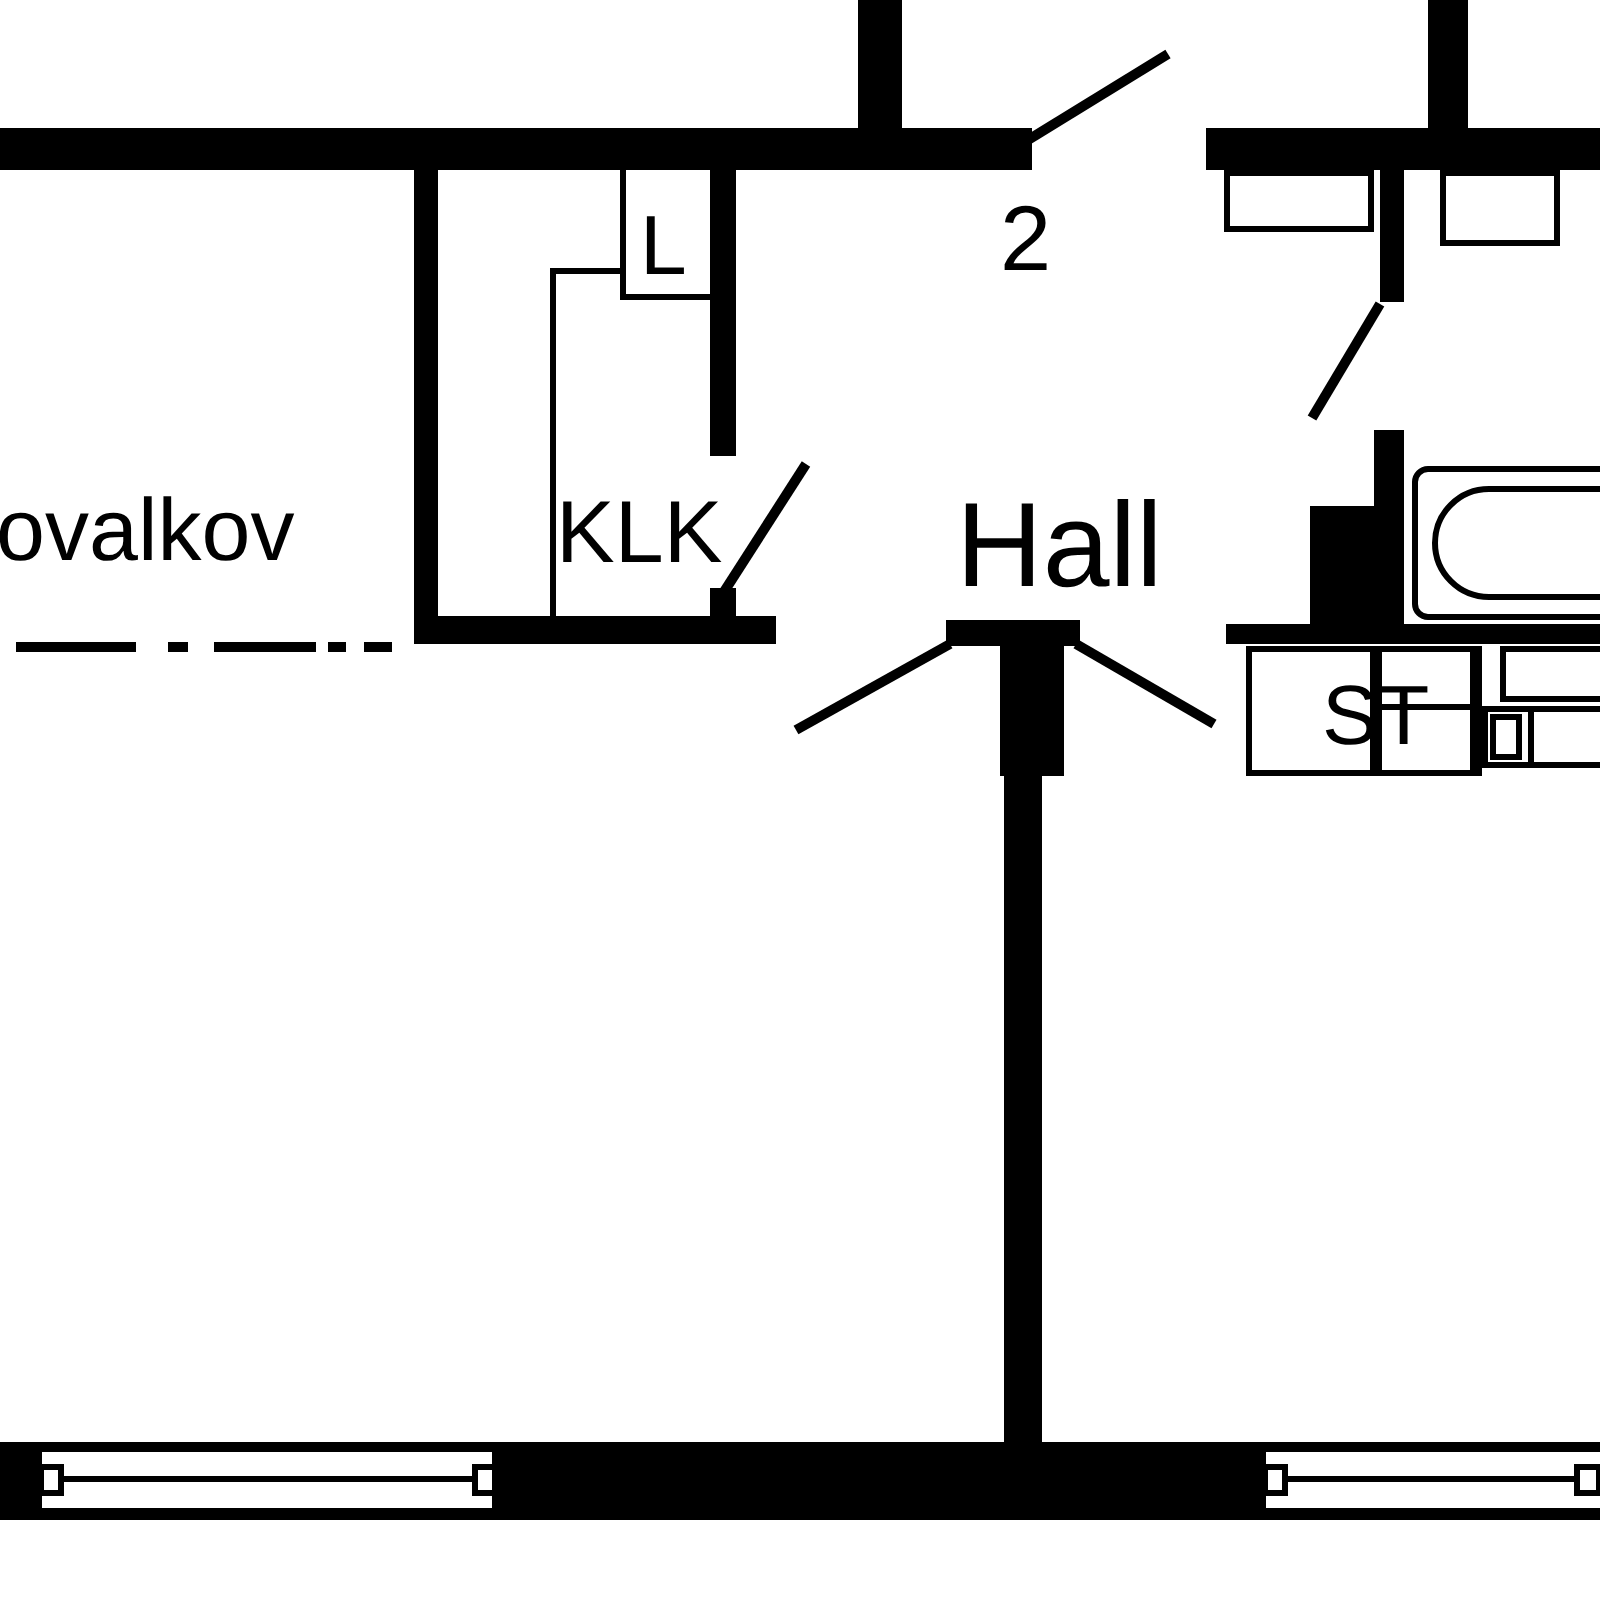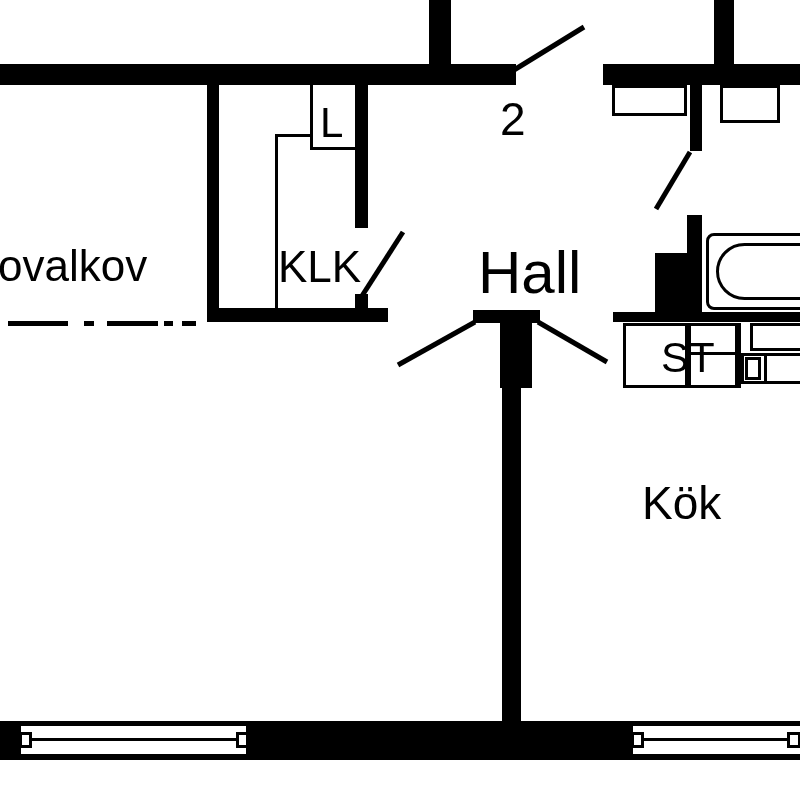--- a/index.html
+++ b/index.html
@@ -87,15 +87,14 @@
     <line x1="538" y1="322" x2="607" y2="362" stroke="#000" stroke-width="5"></line>
     <line x1="690" y1="152" x2="656" y2="209" stroke="#000" stroke-width="5"></line>
   </svg>
 
   <div class="lbl" style="left:-2px;top:244px;font-size:44px;">ovalkov</div>
   <div class="lbl" style="left:278px;top:245px;font-size:44px;">KLK</div>
   <div class="lbl" style="left:320px;top:102px;font-size:42px;">L</div>
   <div class="lbl" style="left:500px;top:96px;font-size:46px;">2</div>
   <div class="lbl" style="left:478px;top:243px;font-size:60px;">Hall</div>
   <div class="lbl" style="left:629px;top:337px;font-size:42px;margin-left:32px;">ST</div>
-  <div class="lbl" style="left:642px;top:480px;font-size:46px;">Kök</div>
 
 </div>
 
 </body></html>

